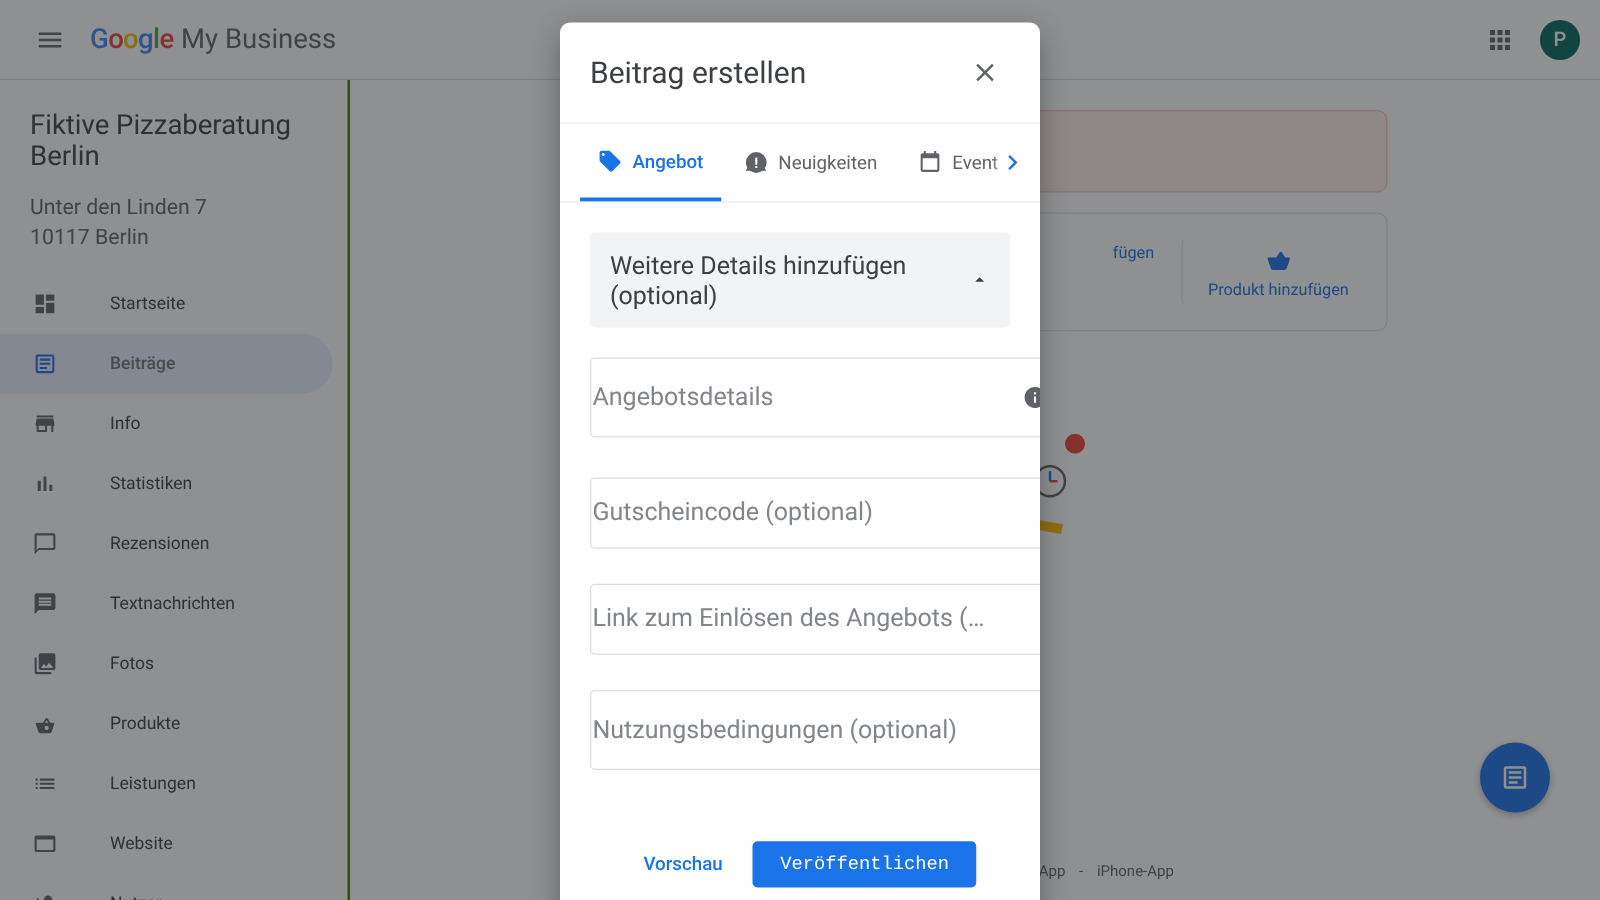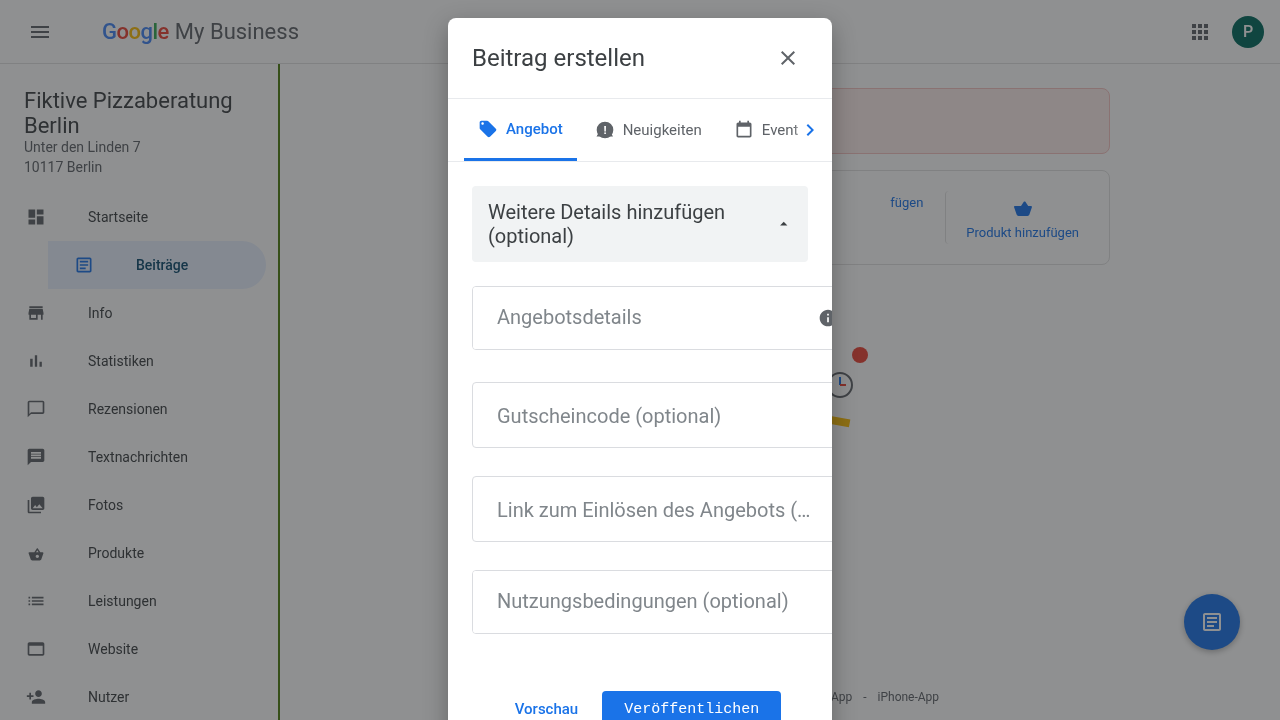--- a/index.html
+++ b/index.html
@@ -1,36 +1,36 @@
 <!DOCTYPE html>
 <html><head>
 <meta charset="utf-8">
 <style>
 * { margin: 0; padding: 0; box-sizing: border-box; font-family: 'Roboto', Arial, sans-serif; }
 body { background: #fff; overflow: hidden; width: 1280px; height: 720px; position: relative; }
 
 
-.topbar { height: 64px; display: flex; align-items: center; padding: 0 16px; border-bottom: 1px solid #e0e0e0; gap: 30px; }
+.topbar { height: 64px; display: flex; align-items: center; padding: 0 16px; border-bottom: 1px solid #e0e0e0; }
 .hamburger { width: 48px; height: 48px; display: flex; align-items: center; justify-content: center; cursor: pointer; border-radius: 50%; color: #5f6368; }
 .logo { display: flex; align-items: center; margin-left: 8px; }
 .g-logo { font-size: 22px; font-weight: 500; letter-spacing: -0.5px; }
 .g-b { color: #4285f4; } .g-r { color: #ea4335; } .g-y { color: #fbbc04; } .g-g { color: #34a853; }
 .logo-suffix { font-size: 22px; color: #5f6368; margin-left: 6px; font-weight: 400; }
 .topbar-right { margin-left: auto; display: flex; align-items: center; gap: 12px; }
 .apps-grid { width: 40px; height: 40px; display: flex; align-items: center; justify-content: center; cursor: pointer; border-radius: 50%; color: #5f6368; }
 .avatar { width: 32px; height: 32px; border-radius: 50%; background: #00695c; color: #fff; display: flex; align-items: center; justify-content: center; font-size: 16px; font-weight: 500; cursor: pointer; }
 
 
 .main { display: flex; height: calc(100% - 64px); }
 .sidebar { width: 280px; border-right: 2px solid #4d7c0f; padding-top: 16px; }
 .biz-header { padding: 8px 24px 16px; }
 .biz-name { font-size: 22px; color: #3c4043; font-weight: 400; }
-.biz-addr { font-size: 14px; color: #5f6368; line-height: 1.4; margin-top: 0; }
+.biz-addr { font-size: 17px; color: #5f6368; line-height: 1.4; margin-top: 17px; }
 .nav-item { height: 48px; display: flex; align-items: center; padding: 0 24px; gap: 40px; color: #3c4043; font-size: 14px; cursor: pointer; border-radius: 0 24px 24px 0; margin-right: 12px; }
-.nav-item.active { background: #e8f0fe; color: #0c4a6e; font-weight: 500; margin-left: 48px; }
+.nav-item.active { background: #e8f0fe; color: #737373; font-weight: 500; }
 .nav-item .nav-icon { width: 24px; height: 24px; display: flex; align-items: center; justify-content: center; color: #5f6368; }
 .nav-item.active .nav-icon { color: #1a73e8; }
 
 .content { flex: 1; position: relative; padding: 24px 40px; }
 .banner { background: #fdecea; border: 1px solid #f5c2c0; border-radius: 8px; padding: 16px 20px; color: #5f6368; font-size: 14px; max-width: 660px; margin: 0 auto; }
 .banner a { color: #1a73e8; text-decoration: underline; }
 .card { background: #fff; border: 1px solid #e0e0e0; border-radius: 8px; max-width: 660px; margin: 16px auto 0; padding: 20px; display: flex; }
 .card-actions { display: flex; gap: 12px; margin-left: auto; }
 .card-action { display: flex; flex-direction: column; align-items: center; gap: 6px; color: #1a73e8; font-size: 13px; cursor: pointer; padding: 4px 10px; border-radius: 4px; }
 .card-action + .card-action { border-left: 1px solid #e0e0e0; padding-left: 20px; }
@@ -55,21 +55,21 @@
 .tab.active { color: #1a73e8; border-bottom: 3px solid #1a73e8; font-weight: 500; }
 .tab.active svg { color: #1a73e8; }
 .tab svg { color: #5f6368; }
 .tabs-arrow { position: absolute; right: 6px; color: #1a73e8; cursor: pointer; height: 40px; width: 32px; display: flex; align-items: center; justify-content: center; background: linear-gradient(to right, rgba(255,255,255,0), #fff 30%); }
 
 .dialog-body { padding: 24px; }
 .expand-header { background: #f1f3f4; border-radius: 4px; padding: 14px 16px; display: flex; align-items: center; justify-content: space-between; font-size: 20px; color: #3c4043; cursor: pointer; margin-bottom: 24px; }
 
 .field-wrap { position: relative; margin-bottom: 28px; }
 .field-wrap:last-of-type { margin-bottom: 12px; }
-.field { width: 384px; border: 1px solid #dadce0; border-radius: 4px; padding: 18px 24px; font-size: 24px; color: #3c4043; outline: none; font-family: inherit; resize: none; }
+.field { width: 384px; border: 1px solid #dadce0; border-radius: 4px; padding: 18px 1px; font-size: 16px; color: #3c4043; outline: none; font-family: inherit; resize: none; }
 .field::placeholder { color: #80868b; font-size: 20px; }
 textarea.field { height: 64px; }
 .info-icon { position: absolute; right: -30px; top: 50%; transform: translateY(-50%); color: #5f6368; cursor: pointer; }
 
 .dialog-footer { display: flex; justify-content: center; align-items: center; padding: 16px 24px 24px; gap: 8px; }
 .btn-text { background: none; border: none; color: #1a73e8; font-size: 15px; font-weight: 500; padding: 10px 16px; cursor: pointer; border-radius: 4px; }
 .btn-primary { background: #1a73e8; color: #fff; border: none; font-size: 15px; font-weight: 500; padding: 10px 22px; cursor: pointer; border-radius: 4px; font-family: Liberation Mono, monospace; }
 </style>
 </head>
 <body>

